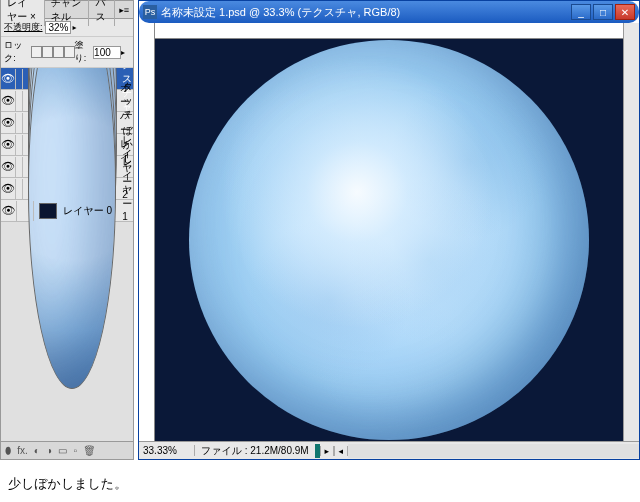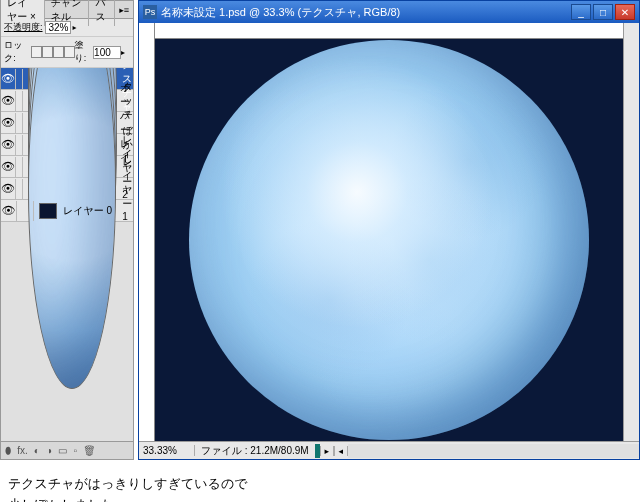--- a/index.html
+++ b/index.html
@@ -29,21 +29,21 @@
   .thumb { width: 18px; height: 16px; border: 1px solid #666; background: #fff; margin-left: 2px; }
   .thumb.moon { background: radial-gradient(circle at 50% 50%, #cfe8ff 35%, #8bbce8 70%, #4a7db5 100%); }
   .thumb.dark { background: #0a1530; }
   .layer-name { font-size: 10px; margin-left: 3px; }
   
   .panel-footer { height: 18px; background: #d8d8d8; border-top: 1px solid #999; display: flex; align-items: center; gap: 6px; padding: 0 4px; }
   .footer-icon { font-size: 10px; cursor: pointer; color: #555; }
   
   
   .canvas-window { flex: 1; display: flex; flex-direction: column; border: 1px solid #0841a0; margin-left: 4px; }
-  .titlebar { height: 22px; background: linear-gradient(#4a8ae0, #1b5bc0); display: flex; align-items: center; padding: 0 4px; color: #fff; font-size: 11px; }
+  .titlebar { height: 22px; background: linear-gradient(#4a8ae0, #1b5bc0); display: flex; align-items: center; padding: 0 4px; color: #fff; font-size: 11px; border-radius: 10px; }
   .titlebar-icon { width: 14px; height: 14px; background: #2a5fa0; margin-right: 4px; display: flex; align-items: center; justify-content: center; font-size: 9px; }
   .win-btns { margin-left: auto; display: flex; gap: 2px; }
   .win-btn { width: 20px; height: 16px; background: linear-gradient(#5a9ae8, #2a6ac8); border: 1px solid #1a4a90; color: #fff; font-size: 10px; display: flex; align-items: center; justify-content: center; cursor: pointer; }
   .win-btn.close { background: linear-gradient(#e86a5a, #c83a2a); border-color: #a02010; }
   
   .canvas-area { flex: 1; background: #808080; display: flex; overflow: hidden; position: relative; }
   .ruler-v { width: 16px; background: #fff; border-right: 1px solid #888; }
   .canvas-main { flex: 1; display: flex; flex-direction: column; }
   .ruler-h { height: 16px; background: #fff; border-bottom: 1px solid #888; }
   .canvas { flex: 1; background: #0a1838; display: flex; align-items: center; justify-content: center; position: relative; overflow: hidden; }
@@ -181,15 +181,14 @@
       <div class="status-scroll">
         <div class="scroll-h-btn">▸</div>
         <div class="scroll-h-btn">◂</div>
         <div class="scroll-h-track"></div>
       </div>
     </div>
   </div>
 </div>
 
 <div class="caption">
-  <div>テクスチャがはっきりしすぎているので</div>
   <div>少しぼかしました。</div>
 </div>
 
 </body></html>

